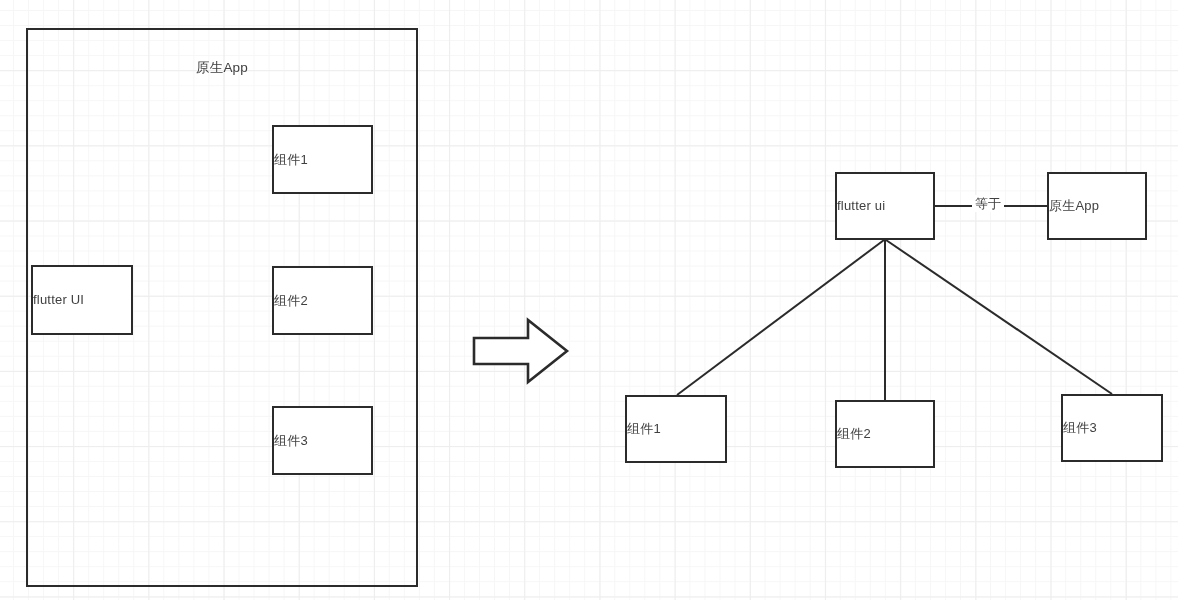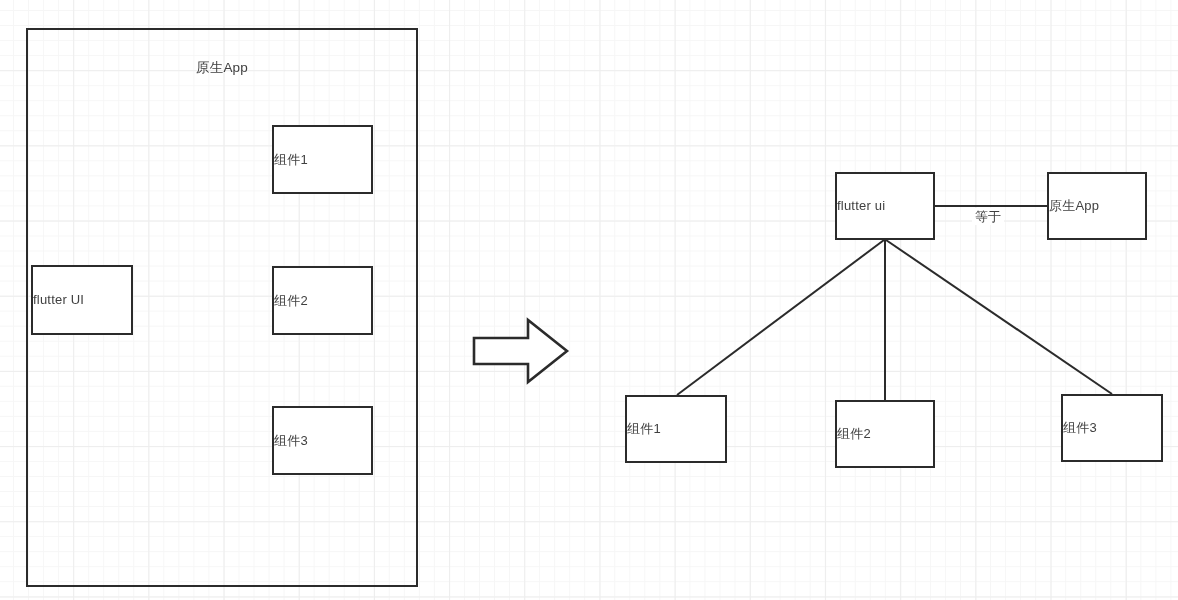--- a/index.html
+++ b/index.html
@@ -119,21 +119,21 @@
   </svg>
 
   <div class="node" style="left:835px; top:172px; width:100px; height:68px;">
     <span>flutter ui</span>
   </div>
 
   <div class="node" style="left:1047px; top:172px; width:100px; height:68px;">
     <span>原生App</span>
   </div>
 
-  <div class="edge-label" style="left:972px; top:208px;">
+  <div class="edge-label" style="left:972px; top:195px;">
     <span>等于</span>
   </div>
 
   <div class="node" style="left:625px; top:395px; width:102px; height:68px;">
     <span>组件1</span>
   </div>
 
   <div class="node" style="left:835px; top:400px; width:100px; height:68px;">
     <span>组件2</span>
   </div>

